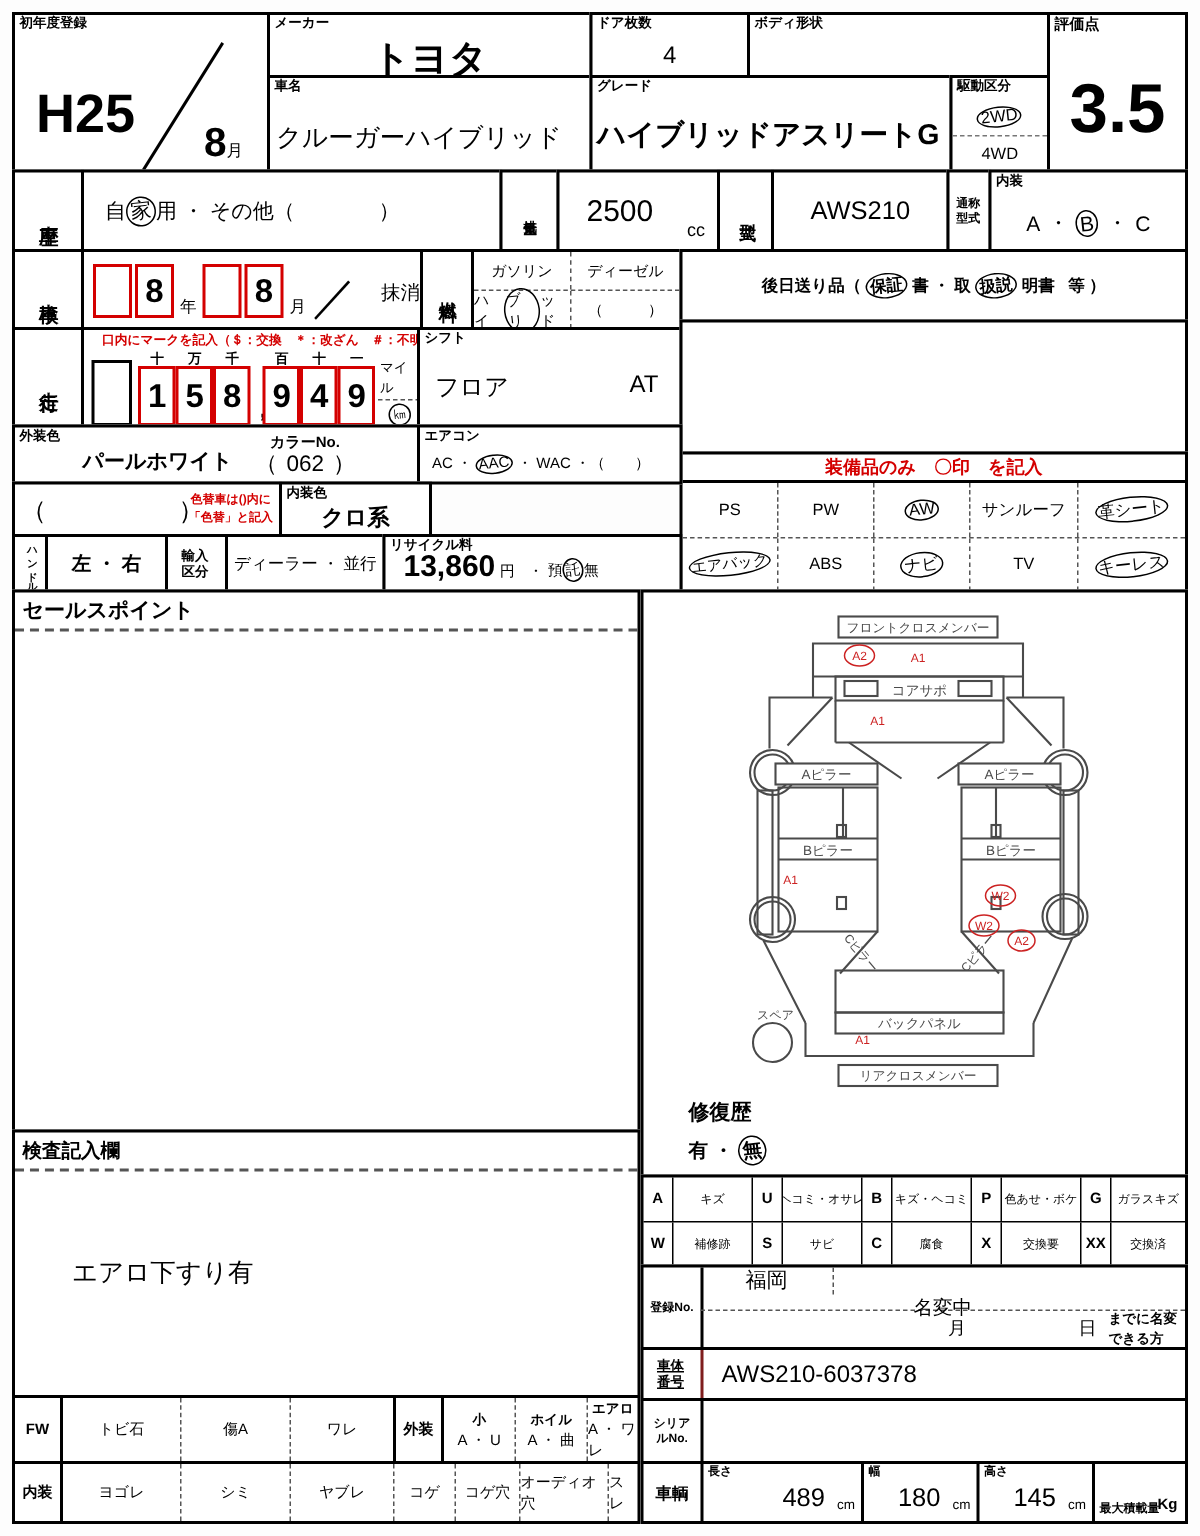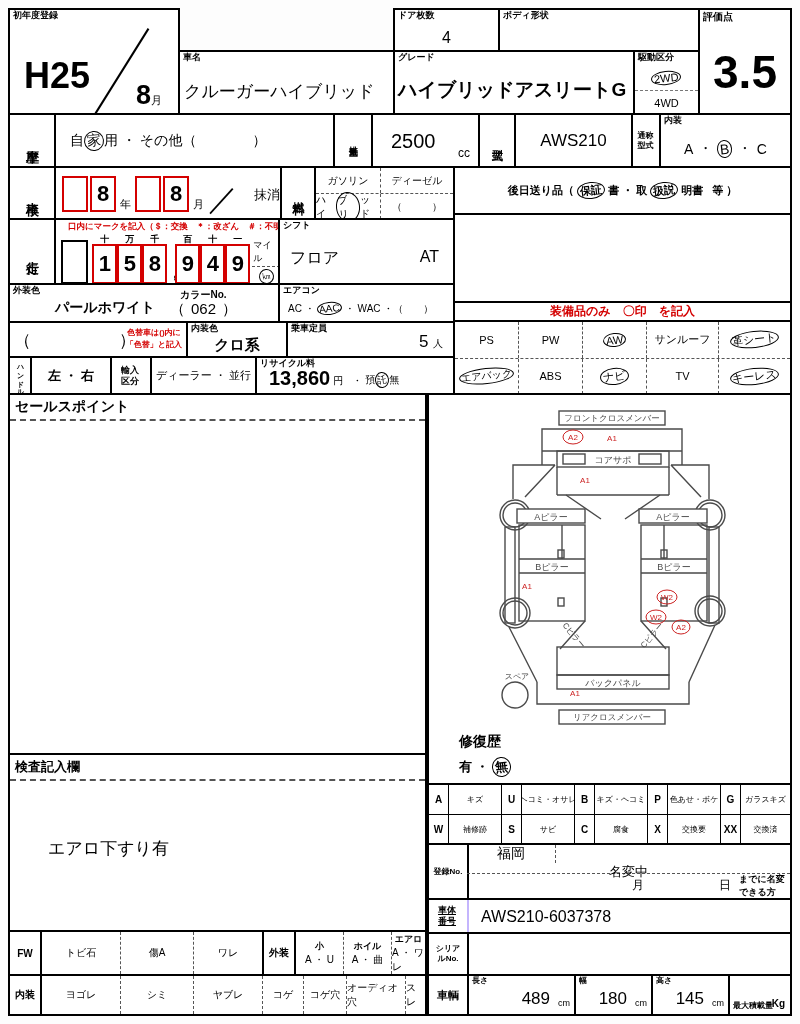--- a/index.html
+++ b/index.html
@@ -30,20 +30,24 @@
 
   <div class="bx" style="left:8px;top:8px;width:172px;height:107px;">
     <span class="lbl">初年度登録</span>
     <div class="nb" style="position:absolute;left:14px;bottom:16px;font-size:36px;font-weight:bold;">H25</div>
     <div class="nb" style="position:absolute;left:62px;top:60px;width:100px;border-top:2px solid #000;transform:rotate(-58deg);"></div>
     <div class="nb" style="position:absolute;right:16px;bottom:2px;">
       <span style="font-size:27px;font-weight:bold;">8</span><span style="font-size:11px;">月</span>
     </div>
   </div>
 
+  <div class="bx" style="left:178px;top:8px;width:217px;height:44px;">
+    <span class="lbl">メーカー</span>
+    <div class="cflex" style="height:100%;padding-top:8px;font-size:25px;font-weight:bold;">トヨタ</div>
+  </div>
 
   <div class="bx" style="left:178px;top:50px;width:217px;height:65px;">
     <span class="lbl">車名</span>
     <div style="position:absolute;left:4px;bottom:10px;font-size:17px;white-space:nowrap;">クルーガーハイブリッド</div>
   </div>
 
   <div class="bx" style="left:393px;top:8px;width:107px;height:44px;">
     <span class="lbl">ドア枚数</span>
     <div class="cflex" style="height:100%;padding-top:8px;font-size:16px;">4</div>
   </div>
@@ -242,27 +246,20 @@
   <div class="bx" style="left:8px;top:321px;width:180px;height:37px;">
     <span style="position:absolute;left:4px;top:6px;font-size:17px;letter-spacing:4px;">（　　　　）</span>
     <div class="red" style="position:absolute;right:4px;top:4px;font-size:8px;font-weight:bold;text-align:center;line-height:1.5;">
       <div>色替車は()内に</div>
       <div>「色替」と記入</div>
     </div>
   </div>
   <div class="bx" style="left:186px;top:321px;width:102px;height:37px;">
     <span class="lbl">内装色</span>
     <div class="cflex" style="height:100%;padding-top:6px;font-size:15px;font-weight:bold;">クロ系</div>
-  </div>
-  <div class="bx" style="left:286px;top:321px;width:169px;height:37px;">
-    <span class="lbl">乗車定員</span>
-    <div style="position:absolute;right:10px;bottom:4px;">
-      <span style="font-size:17px;">5</span>
-      <span style="font-size:10px;">人</span>
-    </div>
   </div>
 
   <div class="bx cflex" style="left:8px;top:356px;width:24px;height:39px;">
     <span class="vstack" style="font-size:7px;letter-spacing:0;">ハンドル</span>
   </div>
   <div class="bx cflex" style="left:30px;top:356px;width:82px;height:39px;font-size:13px;font-weight:bold;">左 ・ 右</div>
   <div class="bx cflex" style="left:110px;top:356px;width:42px;height:39px;">
     <span style="font-size:9px;font-weight:bold;width:20px;line-height:1.2;">輸入区分</span>
   </div>
   <div class="bx cflex" style="left:150px;top:356px;width:107px;height:39px;font-size:11px;">ディーラー ・ 並行</div>
@@ -418,21 +415,21 @@
       <div class="cflex" style="flex:1;font-size:13px;">名変中</div>
     </div>
     <div style="position:absolute;left:38px;top:28px;right:0;bottom:0;display:flex;align-items:center;">
       <span style="margin-left:165px;font-size:12px;">月</span>
       <span style="margin-left:75px;font-size:12px;">日</span>
       <span style="margin-left:8px;font-size:9px;font-weight:bold;">までに名変できる方</span>
     </div>
   </div>
 
   <div class="bx" style="left:427px;top:898px;width:365px;height:36px;">
-    <div class="cflex" style="position:absolute;left:0;top:0;width:38px;height:100%;border-right:2px solid #c4b5fd;text-decoration:underline;">
+    <div class="cflex" style="position:absolute;left:0;top:0;width:38px;height:100%;border-right:2px solid #7f1d1d;text-decoration:underline;">
       <span style="font-size:9px;font-weight:bold;width:20px;line-height:1.2;">車体番号</span>
     </div>
     <div style="position:absolute;left:52px;top:8px;font-size:16px;">AWS210-6037378</div>
   </div>
 
   <div class="bx" style="left:427px;top:932px;width:365px;height:44px;">
     <div class="cflex" style="position:absolute;left:0;top:0;width:38px;height:100%;border-right:2px solid #000;">
       <span style="font-size:8px;font-weight:bold;width:32px;text-align:center;line-height:1.2;">シリアルNo.</span>
     </div>
   </div>

